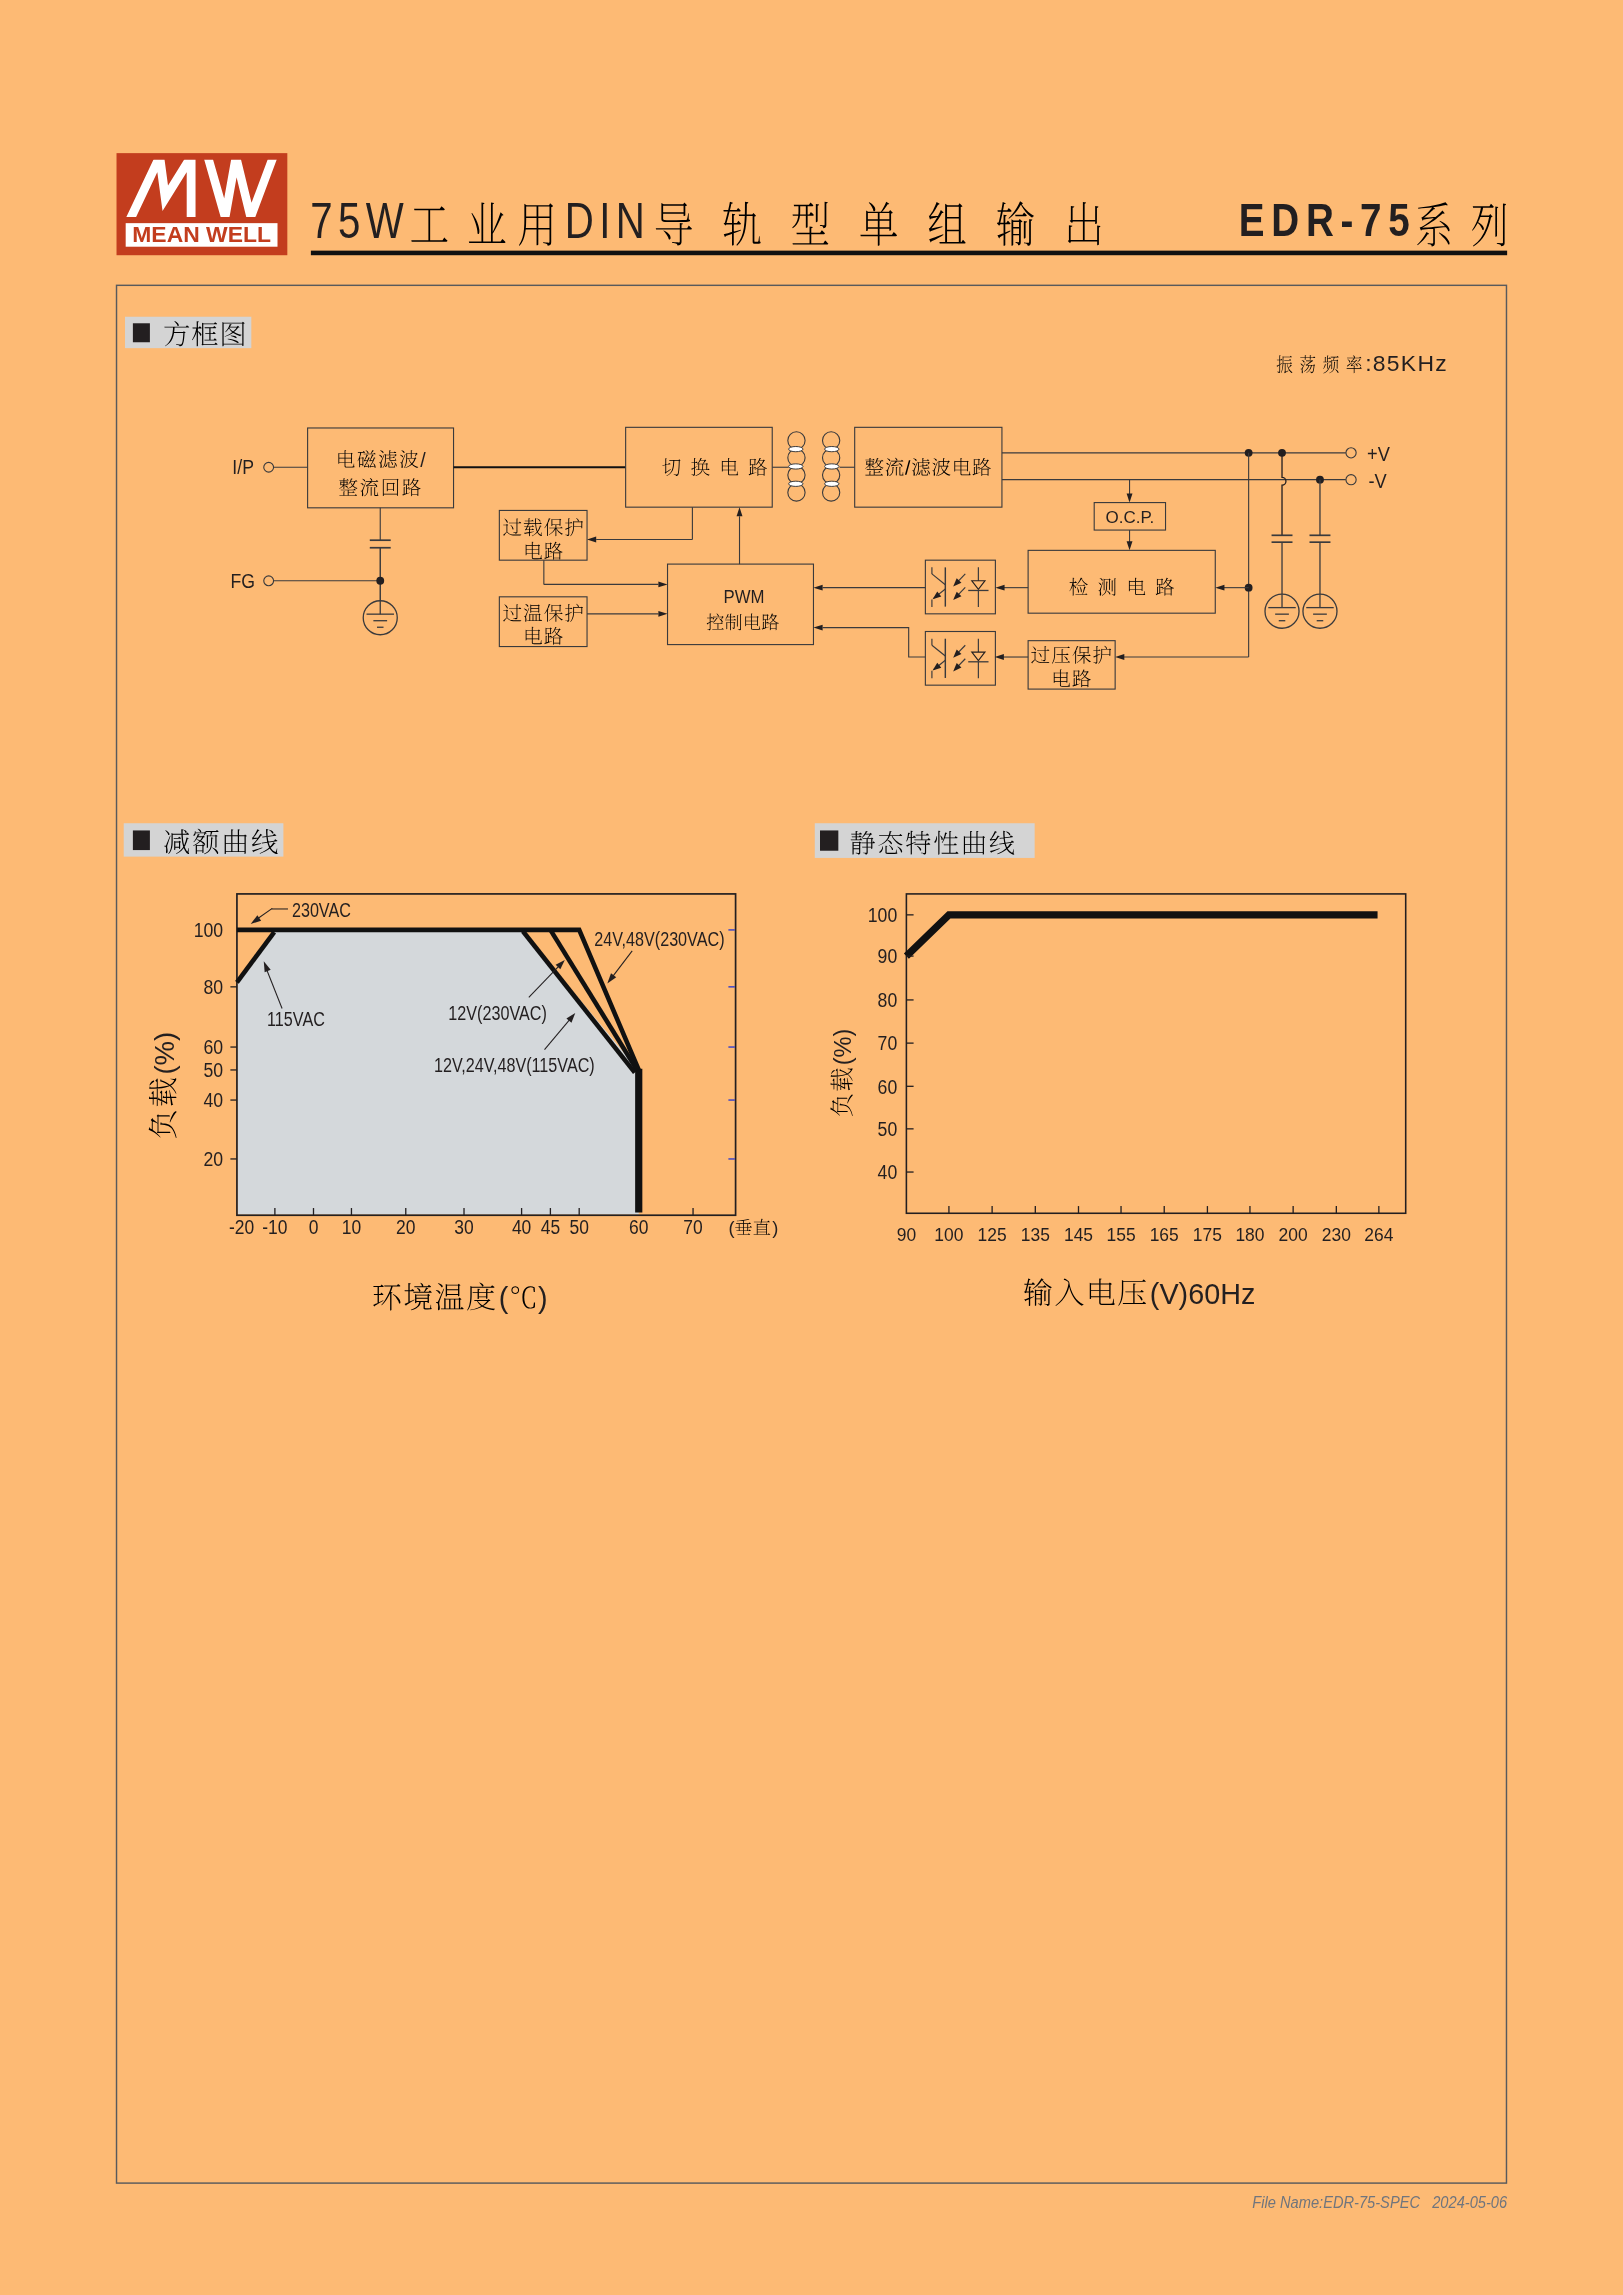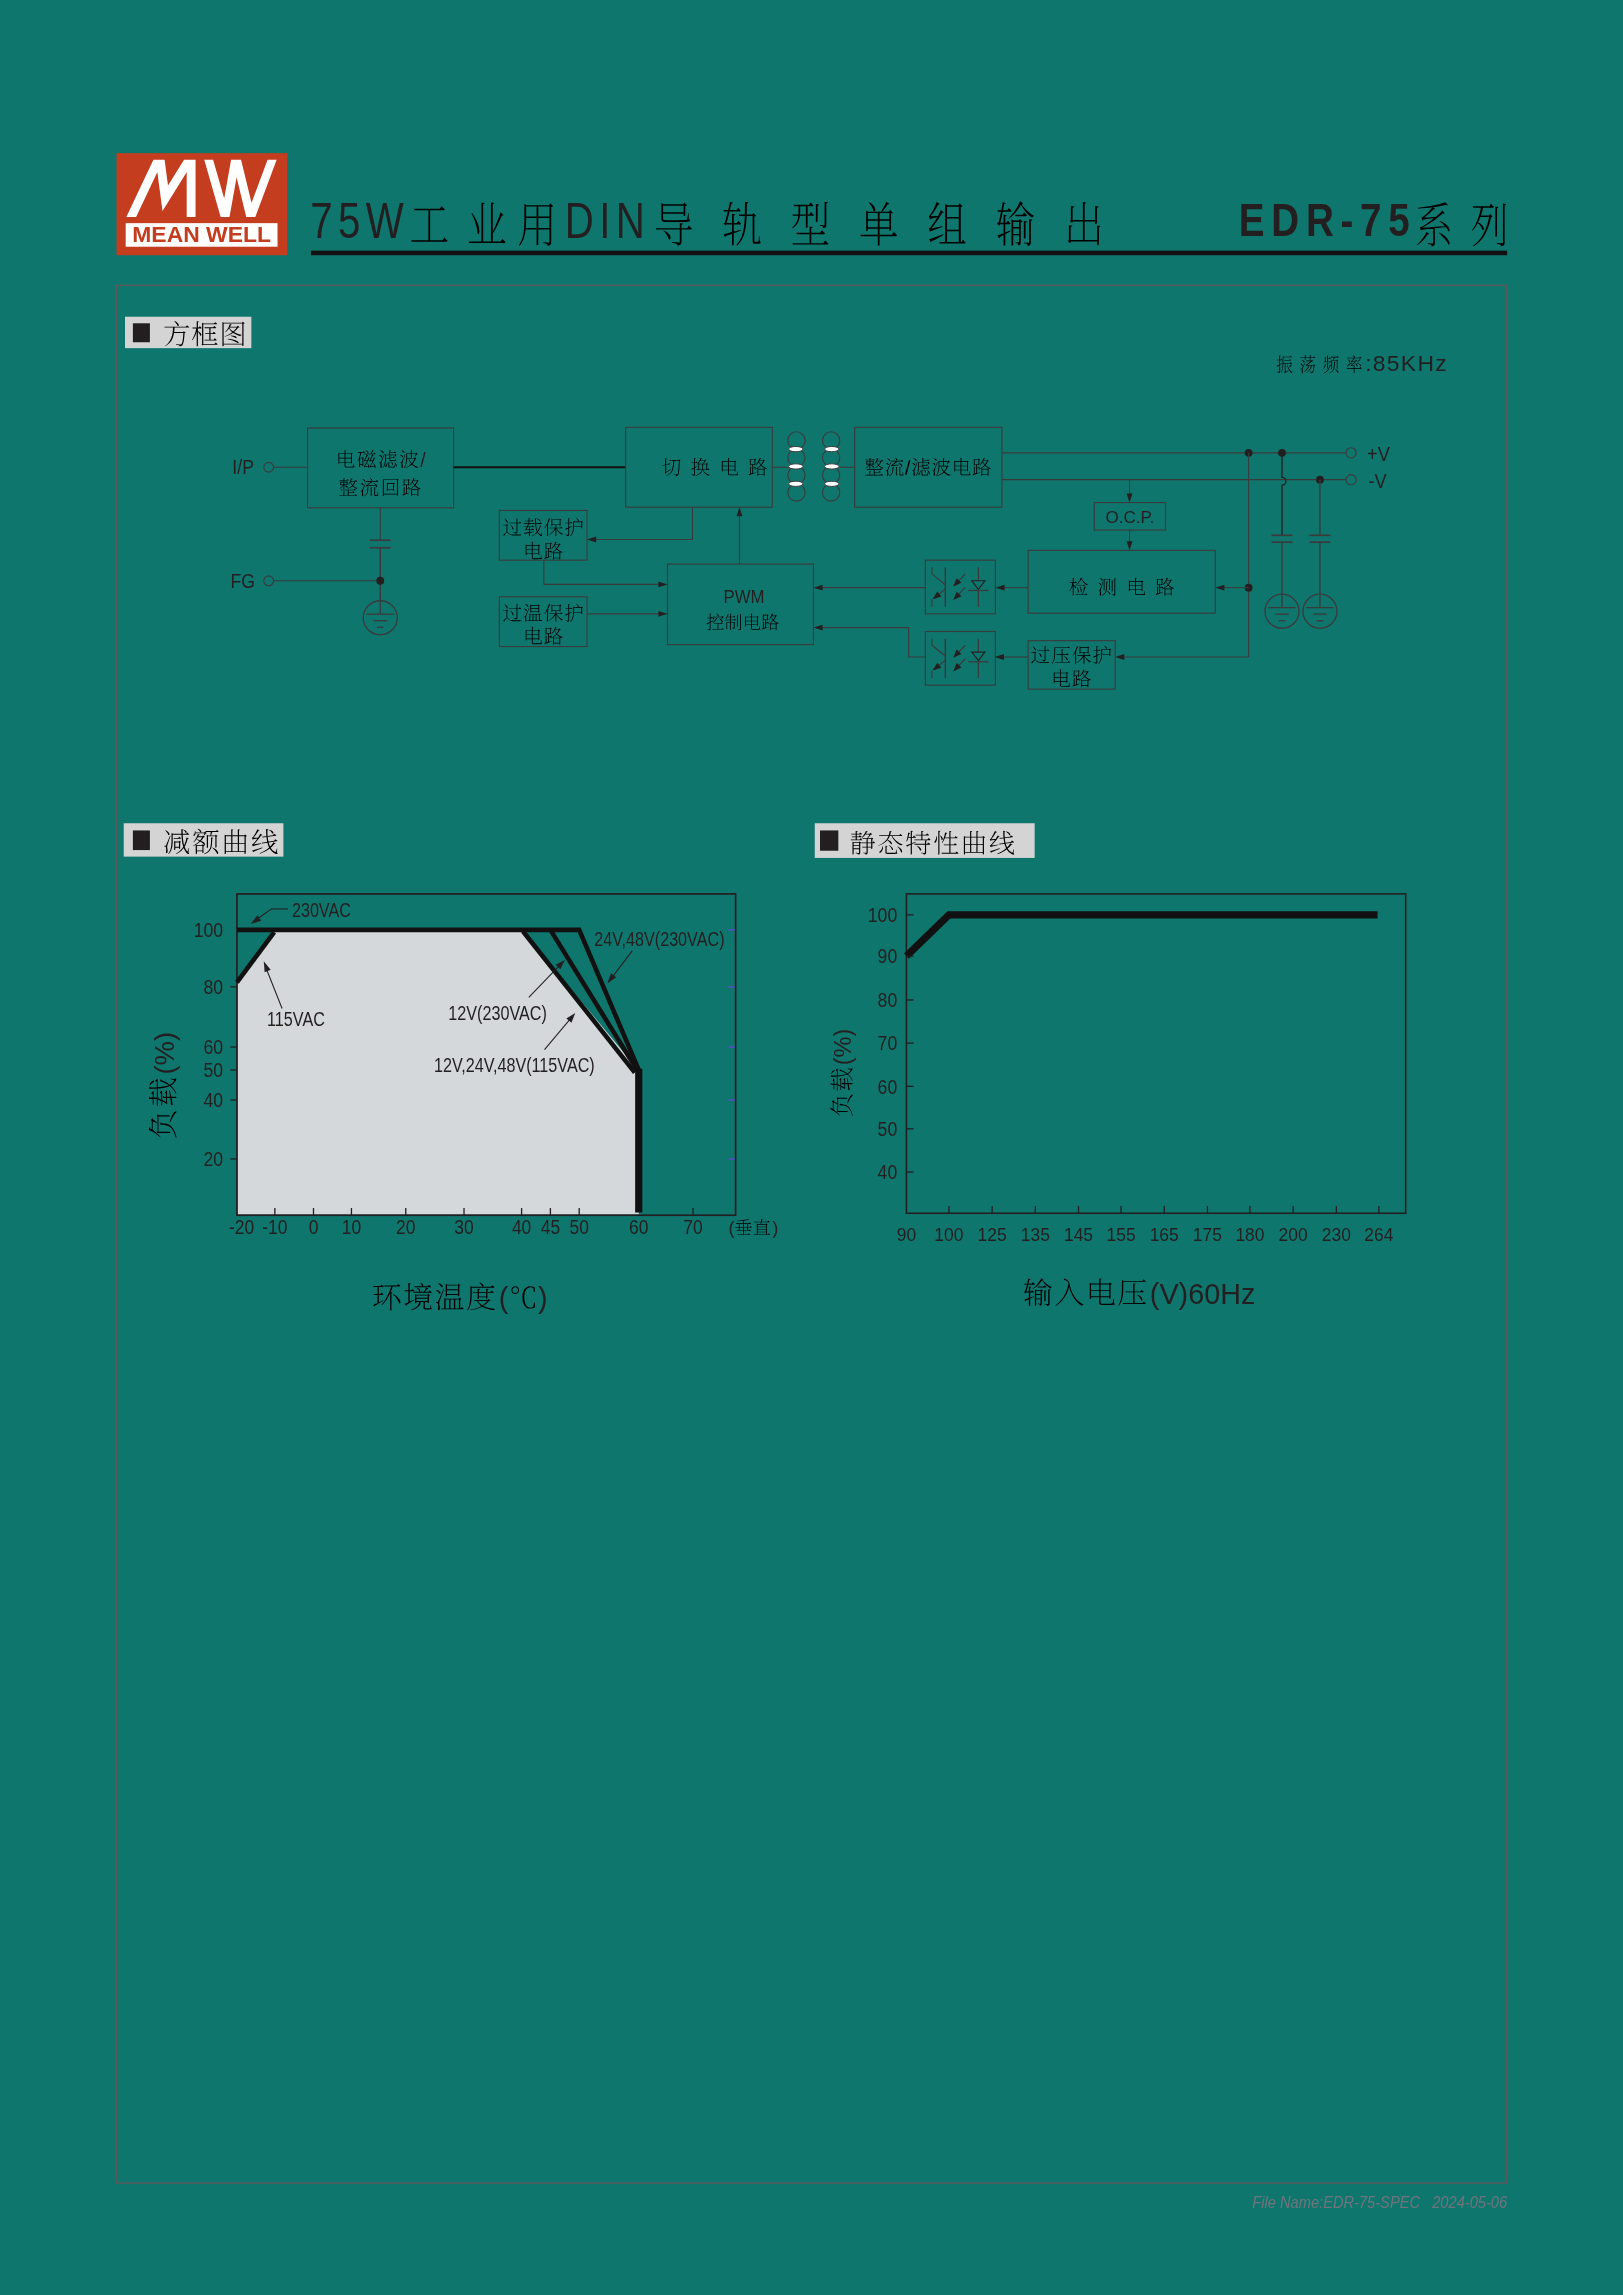--- a/index.html
+++ b/index.html
@@ -1,16 +1,16 @@
 <!DOCTYPE html>
 <html style="font-size:10.5px"><head>
 <meta charset="utf-8">
 <style>
   html,body { margin:0; padding:0; background:#fff; }
-  #page { position:relative; width:1623px; height:2295px; background:#0f766e; overflow:hidden; }
+  #page { position:relative; width:1623px; height:2295px; background:#fdba74; overflow:hidden; }
   svg text { font-family:"Liberation Sans", sans-serif; }
 </style>
 </head>
 <body>
 <div id="page">
 <svg width="1623" height="2295" viewBox="0 0 2480 3507" xmlns="http://www.w3.org/2000/svg">
 <defs>
         <path id="k5de5" d="M11.5 -68.9H76.2L80.7 -74.3Q80.7 -74.3 81.5 -73.7Q82.3 -73 83.6 -72Q84.9 -71 86.3 -69.8Q87.7 -68.6 88.9 -67.5Q88.5 -65.9 86.2 -65.9H12.4ZM4.6 -3.9H83.2L87.6 -9.4Q87.6 -9.4 88.4 -8.8Q89.2 -8.1 90.5 -7.1Q91.8 -6.1 93.2 -4.9Q94.6 -3.7 95.8 -2.6Q95.4 -1 93.2 -1H5.5ZM47.6 -68.9H52V-2H47.6Z"></path>
         <path id="k4e1a" d="M92.1 -55.9Q91.6 -55.2 90.5 -55Q89.4 -54.7 88 -55.2Q85.5 -49.9 81.6 -43.1Q77.7 -36.2 73.2 -29.2Q68.6 -22.2 64.1 -16.2H61.8Q64.8 -21 68 -26.8Q71.1 -32.5 74.2 -38.5Q77.2 -44.6 79.9 -50.5Q82.6 -56.4 84.7 -61.5ZM13 -60.3Q18.9 -53.3 22.7 -47Q26.4 -40.7 28.4 -35.5Q30.4 -30.2 31 -26.2Q31.5 -22.3 31.1 -19.9Q30.6 -17.5 29.4 -16.9Q28.2 -16.3 26.7 -17.8Q26.6 -22.6 25.1 -28.2Q23.6 -33.7 21.4 -39.4Q19.1 -45.1 16.5 -50.3Q13.8 -55.5 11.3 -59.7ZM68.1 -80.8Q68 -79.8 67.3 -79.2Q66.6 -78.5 64.9 -78.3V-0.3H60.5V-81.7ZM44.1 -80.8Q44 -79.8 43.3 -79.2Q42.6 -78.5 40.9 -78.3V-0.3H36.5V-81.7ZM89 -6.5Q89 -6.5 89.8 -5.8Q90.7 -5.2 92 -4.2Q93.2 -3.2 94.6 -2.1Q96 -0.9 97.1 0.2Q96.7 1.8 94.6 1.8H5.7L4.8 -1.2H84.8Z"></path>
         <path id="k7528" d="M17.7 -76.4V-77.4V-79.2L23.2 -76.4H22.2V-46.2Q22.2 -39.5 21.7 -32.4Q21.2 -25.2 19.6 -18.2Q18 -11.1 14.7 -4.6Q11.4 2 5.8 7.5L4.1 6.4Q10.1 -1 13 -9.5Q15.9 -18 16.8 -27.2Q17.7 -36.5 17.7 -46.1ZM20 -53H82.8V-50H20ZM20 -76.4H84.2V-73.5H20ZM19.1 -29.2H82.8V-26.2H19.1ZM80.9 -76.4H79.8L82.6 -80.1L90.1 -74.4Q89.6 -73.7 88.3 -73.1Q87 -72.5 85.3 -72.2V-0.7Q85.3 1.4 84.8 3.1Q84.2 4.7 82.3 5.8Q80.4 6.9 76.3 7.4Q76.2 6.3 75.7 5.4Q75.1 4.4 74.1 3.8Q72.9 3.2 70.7 2.7Q68.5 2.2 65 1.8V0.1Q65 0.1 66.7 0.2Q68.4 0.4 70.8 0.6Q73.2 0.8 75.3 1Q77.4 1.1 78.2 1.1Q79.8 1.1 80.4 0.6Q80.9 0 80.9 -1.3ZM48.4 -76.4H52.8V4.9Q52.8 5.2 51.8 5.9Q50.7 6.6 49 6.6H48.4Z"></path>

